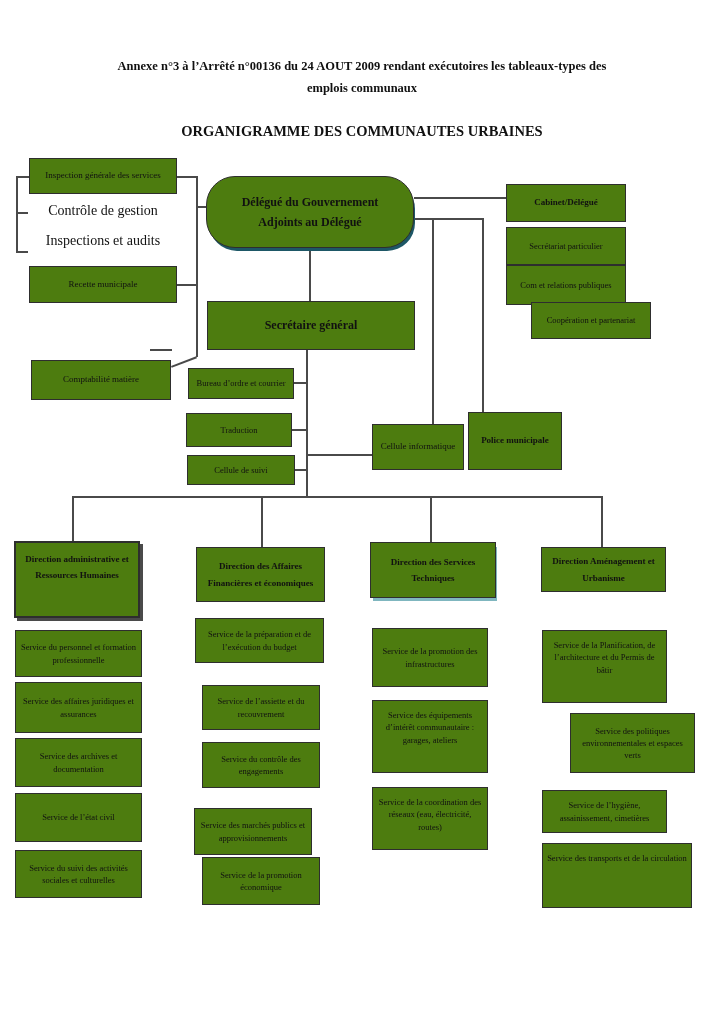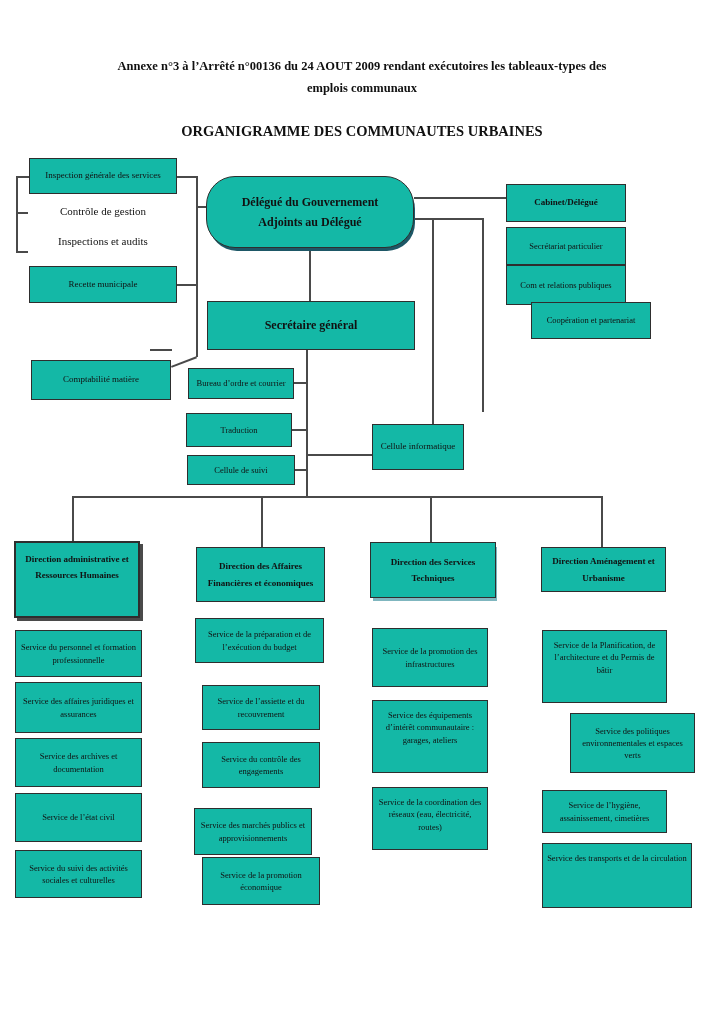--- a/index.html
+++ b/index.html
@@ -10,27 +10,27 @@
   }
   .annexe-title {
     position:absolute; left:104px; top:56px; width:516px;
     text-align:center; font-weight:bold; font-size:12.5px; line-height:1.75;
   }
   .main-title {
     position:absolute; left:0; top:123px; width:724px;
     text-align:center; font-weight:bold; font-size:14.5px;
   }
   .obox {
-    position:absolute; background:#14b8a6; border:1px solid #2e2e2e;
+    position:absolute; background:#4d7c0f; border:1px solid #2e2e2e;
     display:flex; align-items:center; justify-content:center;
     text-align:center; font-size:8.5px; line-height:1.45;
     padding:2px 4px; box-sizing:border-box;
   }
   .label { position:absolute; display:flex; align-items:center; justify-content:center;
-    text-align:center; font-size:11px;font-family:Liberation Serif, serif; }
+    text-align:center; font-size:14px;font-family:Liberation Serif, serif; }
   .bold { font-weight:bold; }
   .md { font-size:9px; }
   .big { font-size:12px; font-weight:bold; line-height:1.7; }
   .dirhead { font-size:9px; font-weight:bold; line-height:1.8; }
   .top-text { align-items:flex-start; padding-top:8px; }
   .hline,.vline { position:absolute; background:#4a4a4a; }
   .diag { position:absolute; background:#4a4a4a; transform-origin:0 0; }
   .shadow-teal  { box-shadow:2px 4px 0 -1px #1d5766; }
   .shadow-teal2 { box-shadow:2px 4px 0 -1px #7fb6bf; }
   .shadow-dark  { border-width:2px; box-shadow:3px 3px 0 #4a4a4a; }
@@ -115,20 +115,23 @@
   </div>
   <div class="obox" style="left:186px;top:413px;width:106px;height:34px;">
     <span>Traduction</span>
   </div>
   <div class="obox" style="left:187px;top:455px;width:108px;height:30px;">
     <span>Cellule de suivi</span>
   </div>
   <div class="obox md" style="left:372px;top:424px;width:92px;height:46px;">
     <span>Cellule informatique</span>
   </div>
+  <div class="obox bold md" style="left:468px;top:412px;width:94px;height:58px;">
+    <span>Police municipale</span>
+  </div>
 
   <div class="obox dirhead shadow-dark top-text" style="left:14px;top:541px;width:126px;height:77px;">
     <span>Direction administrative et Ressources Humaines</span>
   </div>
   <div class="obox dirhead" style="left:196px;top:547px;width:129px;height:55px;">
     <span>Direction des Affaires Financières et économiques</span>
   </div>
   <div class="obox dirhead shadow-teal2" style="left:370px;top:542px;width:126px;height:56px;">
     <span>Direction des Services Techniques</span>
   </div>

